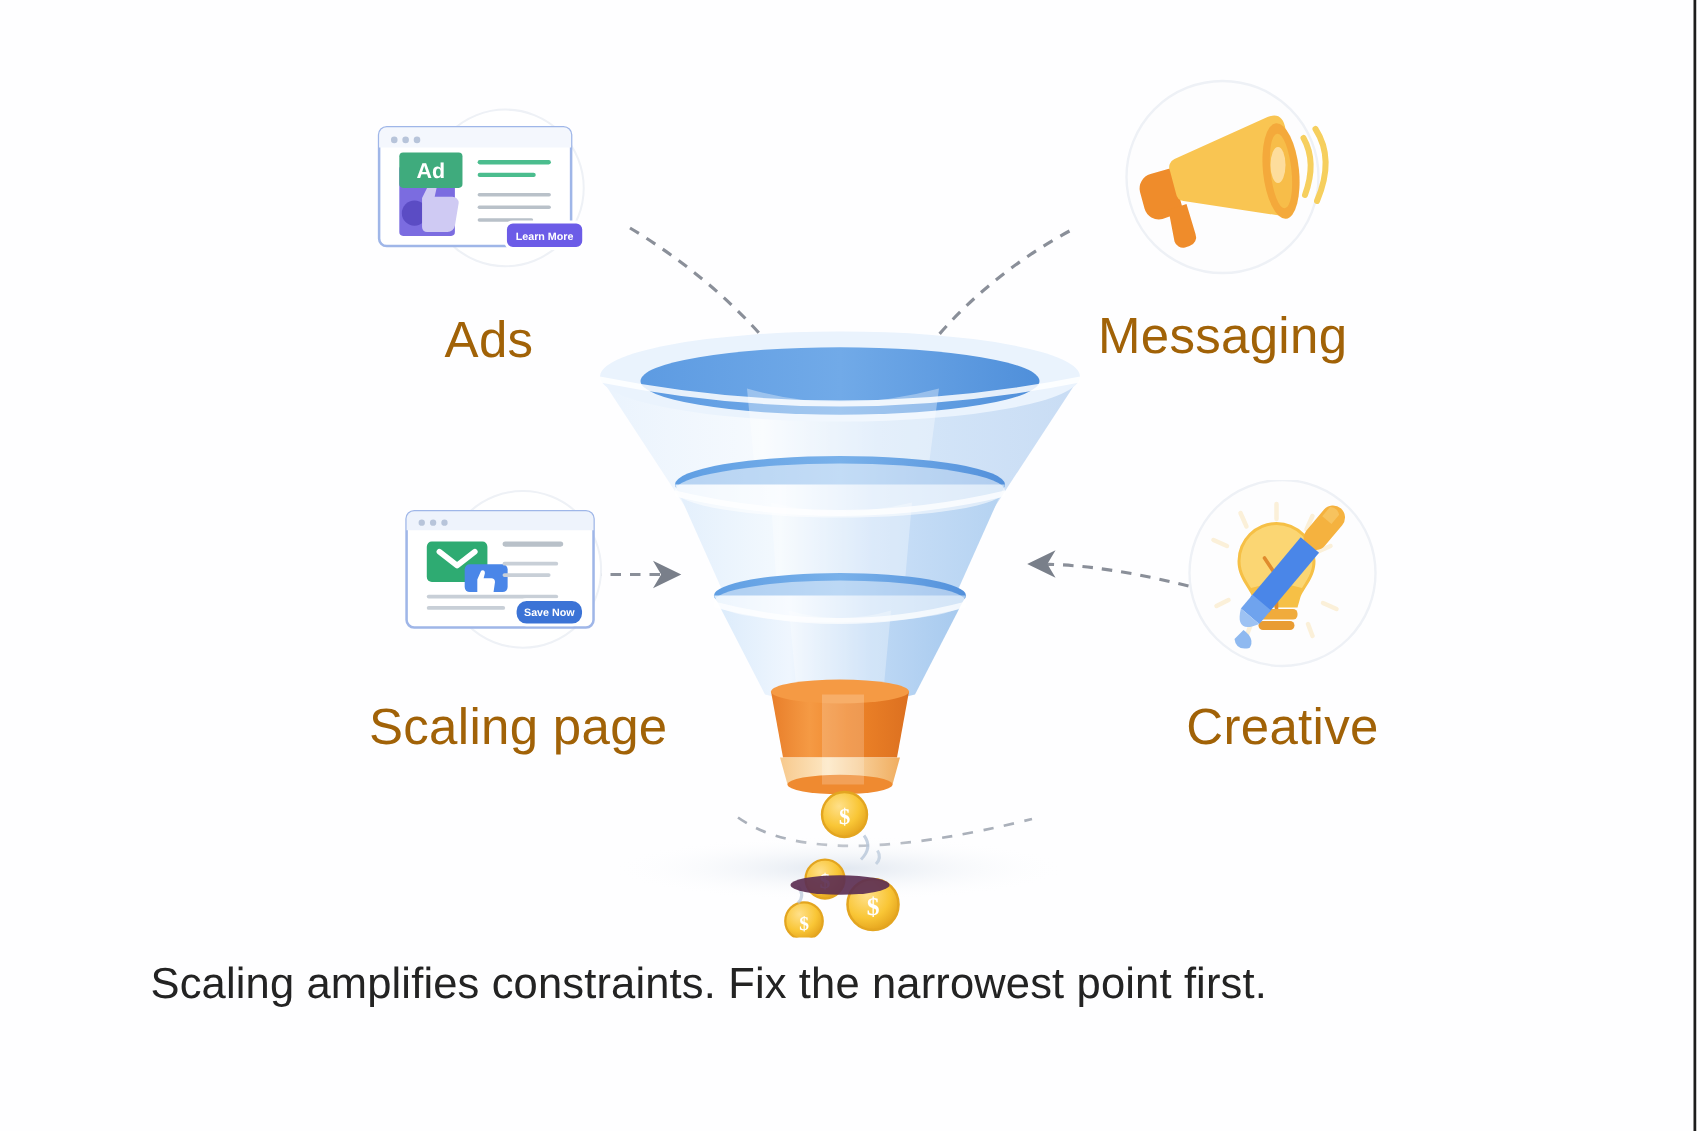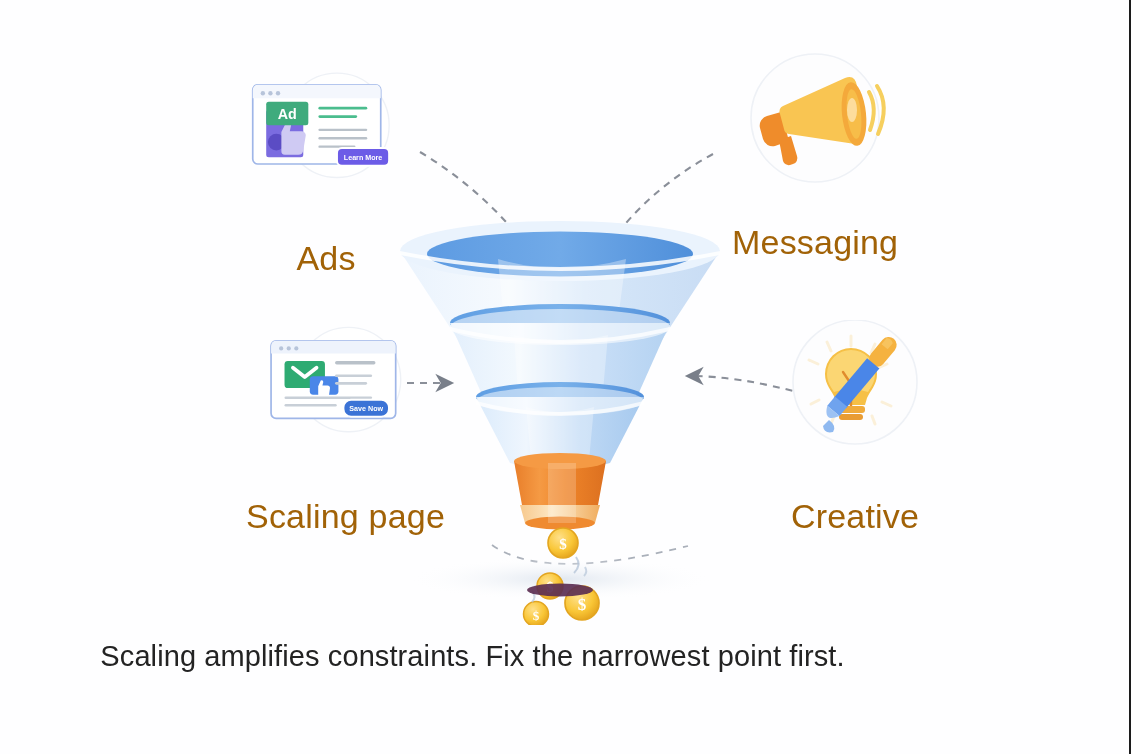--- a/index.html
+++ b/index.html
@@ -20,41 +20,40 @@
     height: 754px;
     background: #fefeff;
     box-sizing: border-box;
     border-right: 2px solid #1c1c1c;
   }
   .node {
     position: absolute;
     display: flex;
     flex-direction: column;
     align-items: center;
-    gap: 31px;
   }
   .node-icon-wrap {
     position: relative;
     width: 160px;
     height: 140px;
     display: flex;
     align-items: center;
     justify-content: center;
   }
   .node-label {
     font-size: 34px;
     color: #a16207;
     letter-spacing: 0.2px;
     white-space: nowrap;
     font-weight: 400;
   }
   #node-ads     { left: 246px; top: 62px;  }
   #node-ads .node-label { margin-top: 6px; }
   #node-messaging { left: 732px; top: 52px; }
-  #node-messaging .node-label { margin-top: 0; }
+  #node-messaging .node-label { margin-top: 13px; }
   #node-landing { left: 206px; top: 318px; margin-left: 40px; }
   #node-landing .node-label { margin-top: 8px; }
   #node-creative { left: 775px; top: 320px; }
   #node-creative .node-label { margin-top: 6px; }
 
   #funnel {
     position: absolute;
     left: 380px;
     top: 205px;
     width: 360px;

